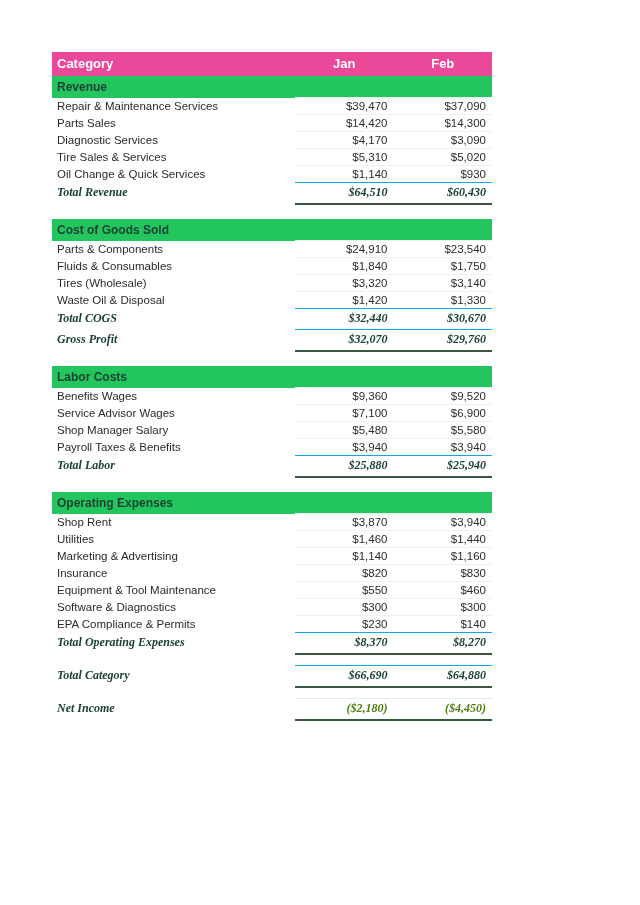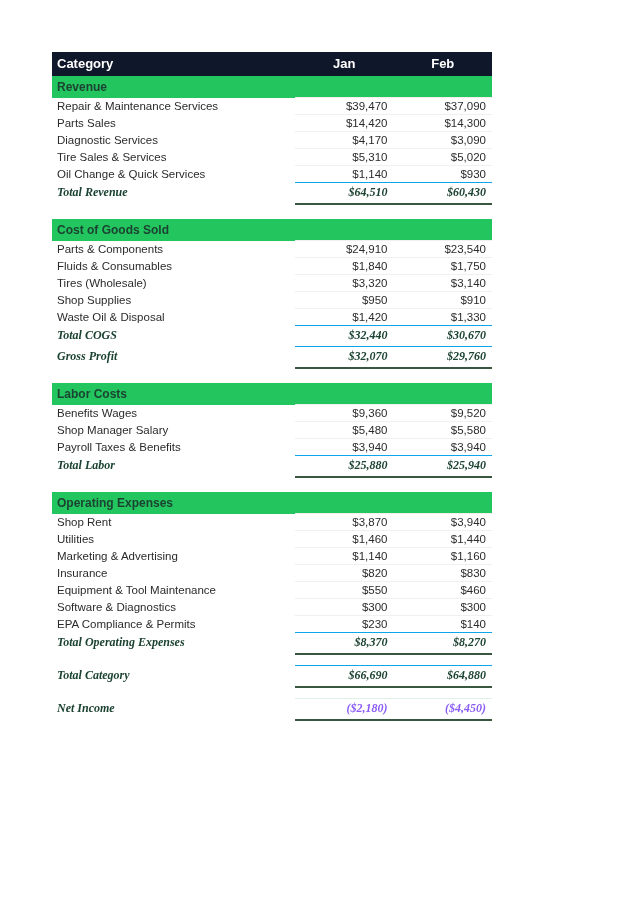--- a/index.html
+++ b/index.html
@@ -25,21 +25,21 @@
     border-collapse: collapse;
     width: 440px;
     table-layout: fixed;
   }
 
   col.c-label { width: 243px; }
   col.c-num   { width: 98.5px; }
 
   
   tr.head th {
-    background: #0f172a;
+    background: #ec4899;
     color: #ffffff;
     font-size: 13px;
     font-weight: bold;
     font-family: "Liberation Sans", sans-serif;
     padding: 4px 6px 5px 6px;
     height: 20px;
     box-sizing: border-box;
   }
   tr.head th.h-label { text-align: left; padding-left: 5px; }
   tr.head th.h-num   { text-align: center; }
@@ -97,21 +97,21 @@
     font-style: italic;
     font-weight: bold;
     font-size: 12px;
     padding: 2px 6px 3px 5px;
     height: 18px;
     box-sizing: border-box;
     margin-left: 18px;
   }
   tr.netincome td.label { color: #1c4332; text-align: left; }
   tr.netincome td.num {
-    color: #8b5cf6;
+    color: #4d7c0f;
     text-align: right;
     border-top: 1px solid #dff0e6;
     border-bottom: 2px solid #39563f;
     padding-right: 6px;
   }
 
   
   tr.spacer td {
     height: 14px;
     padding: 0;
@@ -191,25 +191,20 @@
           <td class="label">Fluids &amp; Consumables</td>
           <td class="num">$1,840</td>
           <td class="num">$1,750</td>
         </tr>
         <tr class="item">
           <td class="label">Tires (Wholesale)</td>
           <td class="num">$3,320</td>
           <td class="num">$3,140</td>
         </tr>
         <tr class="item">
-          <td class="label">Shop Supplies</td>
-          <td class="num">$950</td>
-          <td class="num">$910</td>
-        </tr>
-        <tr class="item">
           <td class="label">Waste Oil &amp; Disposal</td>
           <td class="num">$1,420</td>
           <td class="num">$1,330</td>
         </tr>
         <tr class="total">
           <td class="label">Total COGS</td>
           <td class="num">$32,440</td>
           <td class="num">$30,670</td>
         </tr>
         <tr class="total ruled">
@@ -222,20 +217,25 @@
         </tr>
         <tr class="section">
           <td colspan="3">Labor Costs</td>
         </tr>
         <tr class="item">
           <td class="label">Benefits Wages</td>
           <td class="num">$9,360</td>
           <td class="num">$9,520</td>
         </tr>
         <tr class="item">
+          <td class="label">Service Advisor Wages</td>
+          <td class="num">$7,100</td>
+          <td class="num">$6,900</td>
+        </tr>
+        <tr class="item">
           <td class="label">Shop Manager Salary</td>
           <td class="num">$5,480</td>
           <td class="num">$5,580</td>
         </tr>
         <tr class="item">
           <td class="label">Payroll Taxes &amp; Benefits</td>
           <td class="num">$3,940</td>
           <td class="num">$3,940</td>
         </tr>
         <tr class="total ruled">

